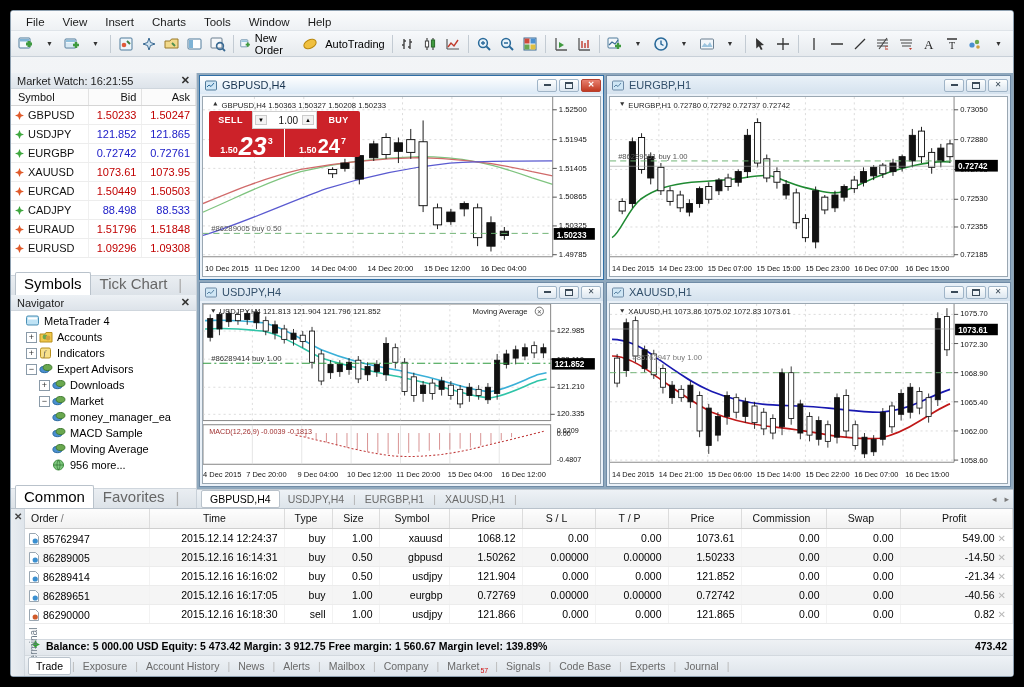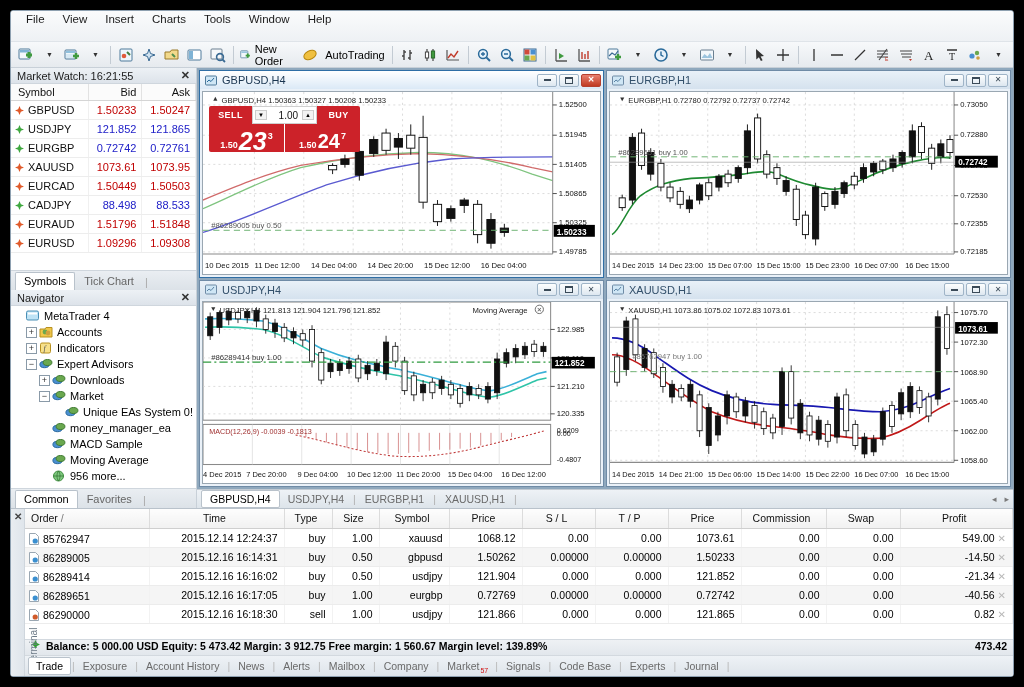--- a/index.html
+++ b/index.html
@@ -8,36 +8,36 @@
 
   #app {
     position:absolute; left:10px; top:10px; width:1004px; height:667px;
     background:linear-gradient(180deg,#f3f5f7 0%,#e8ecf0 100%);
     border:1px solid #8ea0b0; border-radius:3px;
     box-shadow:0 0 6px rgba(0,0,0,.7);
     display:flex; flex-direction:column; overflow:hidden;
   }
 
   
-  .menubar { height:31px; display:flex; align-items:flex-start; padding-left:6px;
+  .menubar { height:20px; display:flex; align-items:flex-end; padding-left:6px;
     background:linear-gradient(180deg,#fafbfc,#eef1f4); border-bottom:1px solid #dfe4e9; }
   .menubar .mi { padding:2px 9px; font-size:11.5px; color:#1b1b1b; cursor:default; }
 
   
   .toolbar { height:26px; display:flex; align-items:center; padding:0 4px; gap:1px;
     background:linear-gradient(180deg,#f7f9fb,#e6eaee); border-bottom:1px solid #c8d0d8; }
   .tb { height:22px; min-width:22px; display:flex; align-items:center; justify-content:center;
     border:1px solid transparent; border-radius:2px; cursor:default; padding:0 2px; }
   .tb.txt { padding:0 5px 0 2px; gap:3px; font-size:11px; }
   .tbsep { width:1px; height:18px; background:#c3cbd3; margin:0 3px; }
   .caret { font-size:7px; color:#333; margin-left:1px; }
   .tb svg { display:block; }
 
   
-  .bodyrow { flex:1; display:flex; min-height:0; }
+  .bodyrow { flex:1; display:flex; min-height:0;margin-top:16px; }
 
   
   .leftcol { width:186px; display:flex; flex-direction:column;
     background:#eef1f4; border-right:1px solid #c8d0d8; min-height:0; }
 
   .panel { display:flex; flex-direction:column; min-height:0; }
   .panel-head { height:16px; display:flex; align-items:center; justify-content:space-between;
     padding:0 4px 0 6px; font-size:11px; color:#1c1c1c;
     background:linear-gradient(180deg,#edf1f5,#dde3ea); border-bottom:1px solid #cfd6dd; }
   .panel-head .x { font-size:11px; font-weight:bold; color:#333; cursor:default; padding:0 2px; }
@@ -50,21 +50,21 @@
   table.mwt th.sym { text-align:left; padding-left:7px; }
   table.mwt td { padding:1px 5px 1px 2px; text-align:right; border-bottom:1px solid #ededed;
     border-right:1px solid #f0f0f0; height:19px; }
   table.mwt td.sym { text-align:left; padding-left:4px; color:#111; }
   .dot { display:inline-block; width:9px; height:9px; margin-right:4px; position:relative; top:1px; }
   .dot svg { display:block; }
   .up { color:#c00000; } .down { color:#2020c8; }
 
   .tabstrip { height:20px; display:flex; align-items:flex-end; padding-left:4px;
     background:linear-gradient(180deg,#eaeef2,#dce2e8); border-top:1px solid #cfd6dd; }
-  .tabstrip .tab { font-size:11px; padding:2px 9px 3px; color:#666; cursor:default; }
+  .tabstrip .tab { font-size:15px; padding:2px 9px 3px; color:#666; cursor:default; }
   .tabstrip .tab.active { background:#fff; border:1px solid #b9c2cb; border-bottom:none;
     border-radius:2px 2px 0 0; color:#000; font-weight:normal; padding:2px 8px 3px; }
   .tabstrip .tab.sep { color:#aaa; padding:2px 2px; }
 
   
   .nav { flex:1; background:#fff; overflow:hidden; padding:2px 0 0 2px; }
   .tnode { display:flex; align-items:center; height:16px; font-size:11px; white-space:nowrap; cursor:default; }
   .exp { width:11px; height:11px; border:1px solid #8a9aa8; background:#fff; margin-right:2px;
     display:flex; align-items:center; justify-content:center; font-size:9px; line-height:8px; color:#333;
     flex:0 0 auto; }
@@ -533,29 +533,20 @@
               <span class="tlabel">Downloads</span>
             </div>
             <div class="tnode">
               <span style="display:inline-block;width:26px;flex:0 0 auto"></span>
               <span class="exp">−</span>
               <span class="ticon"><svg width="14" height="12" viewBox="0 0 14 12">
                   <ellipse cx="5.5" cy="6.5" rx="4.6" ry="3.2" fill="#4a8fd0" stroke="#2b6a9e"></ellipse>
                   <ellipse cx="8.5" cy="4.5" rx="4.4" ry="3" fill="#6aa84f" stroke="#3f7a30"></ellipse>
                 </svg></span>
               <span class="tlabel">Market</span>
-            </div>
-            <div class="tnode">
-              <span style="display:inline-block;width:39px;flex:0 0 auto"></span>
-              <span class="expspace"></span>
-              <span class="ticon"><svg width="14" height="12" viewBox="0 0 14 12">
-                  <ellipse cx="5.5" cy="6.5" rx="4.6" ry="3.2" fill="#4a8fd0" stroke="#2b6a9e"></ellipse>
-                  <ellipse cx="8.5" cy="4.5" rx="4.4" ry="3" fill="#6aa84f" stroke="#3f7a30"></ellipse>
-                </svg></span>
-              <span class="tlabel">Unique EAs System 0!</span>
             </div>
             <div class="tnode">
               <span style="display:inline-block;width:26px;flex:0 0 auto"></span>
               <span class="expspace"></span>
               <span class="ticon"><svg width="14" height="12" viewBox="0 0 14 12">
                   <ellipse cx="5.5" cy="6.5" rx="4.6" ry="3.2" fill="#4a8fd0" stroke="#2b6a9e"></ellipse>
                   <ellipse cx="8.5" cy="4.5" rx="4.4" ry="3" fill="#6aa84f" stroke="#3f7a30"></ellipse>
                 </svg></span>
               <span class="tlabel">money_manager_ea</span>
             </div>

